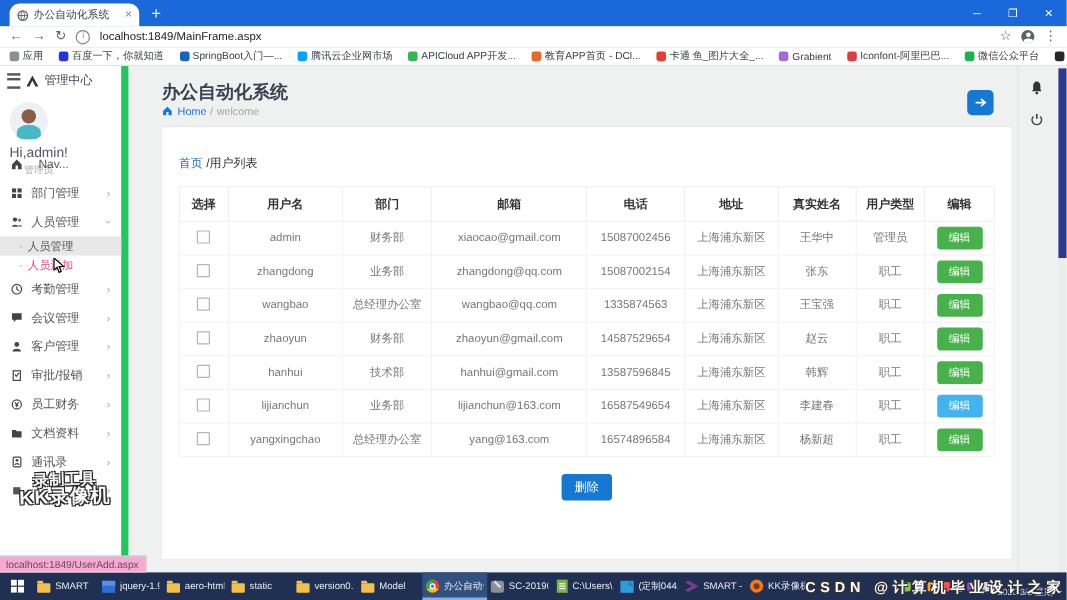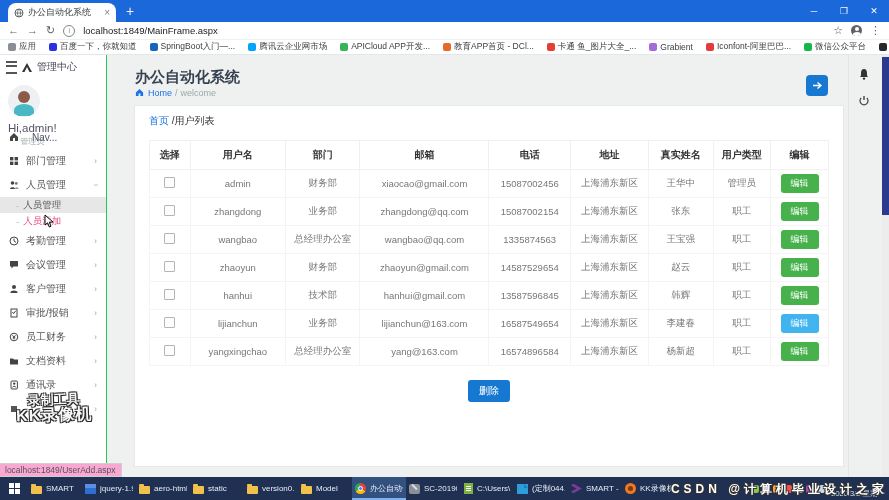--- a/index.html
+++ b/index.html
@@ -23,21 +23,21 @@
   .profile-ic{width:11px;height:11px;border-radius:50%;background:#5f6368;position:relative;overflow:hidden;}
   .profile-ic:before{content:"";position:absolute;left:3.5px;top:2px;width:4px;height:4px;border-radius:50%;background:#fff;}
   .profile-ic:after{content:"";position:absolute;left:1.5px;top:7px;width:8px;height:5px;border-radius:50% 50% 0 0;background:#fff;}
   .bookmarksbar{position:absolute;top:40px;left:0;right:0;height:15px;background:#fff;border-bottom:1px solid #e4e7ea;
                 display:flex;align-items:center;gap:13px;padding:0 8px;box-sizing:border-box;overflow:hidden;}
   .bm-item{display:flex;align-items:center;gap:3px;white-space:nowrap;}
   .bm-ic{width:8px;height:8px;border-radius:2px;flex:none;}
   .bm-label{font-size:8.5px;color:#3c4043;}
   
   .app{position:absolute;top:55px;left:0;right:0;bottom:23px;background:#eff1f1;overflow:hidden;}
-  .sidebar{position:absolute;left:0;top:0;bottom:0;width:107px;background:#fff;border-right:1px solid #22c55e;box-sizing:border-box;}
+  .sidebar{position:absolute;left:0;top:0;bottom:0;width:107px;background:#fff;border-right:6px solid #22c55e;box-sizing:border-box;}
   .brand{position:absolute;top:5px;left:6px;display:flex;align-items:center;gap:5px;}
   .hamburger{width:11px;height:9px;border-top:2px solid #555;border-bottom:2px solid #555;position:relative;}
   .hamburger:before{content:"";position:absolute;left:0;top:2.5px;width:11px;height:2px;background:#555;}
   .brand-text{font-size:10px;color:#445;}
   .profile{position:absolute;top:30px;left:8px;display:flex;gap:0;flex-direction:column;}
   .avatar{width:32px;height:32px;border-radius:50%;background:#eef1f4;position:relative;overflow:hidden;flex:none;}
   .avatar:before{content:"";position:absolute;left:10px;top:6px;width:12px;height:12px;border-radius:50%;background:#8d5b49;}
   .avatar:after{content:"";position:absolute;left:6px;top:19px;width:20px;height:12px;border-radius:50% 50% 0 0;background:#49b8c4;}
   .greeting{font-size:11.5px;color:#556;margin-top:5px;}
   .role{font-size:8px;color:#9aa;text-align:center;margin-top:2px;}
@@ -59,21 +59,21 @@
   .kk-l2{font-size:16px;letter-spacing:1px;}
   .cursor{position:absolute;left:44px;top:160px;z-index:31;}
   
   .main{position:absolute;left:108px;right:41px;top:0;bottom:0;}
   .page-title{position:absolute;left:27px;top:13px;font-size:15px;font-weight:bold;color:#37414f;}
   .page-crumb{position:absolute;left:27px;top:33px;font-size:9px;color:#9aa;display:flex;align-items:center;gap:3px;}
   .crumb-home{color:#1a73e8;}
   .go-btn{position:absolute;right:20px;top:20px;width:22px;height:21px;background:#1778d2;border-radius:4px;
           display:flex;align-items:center;justify-content:center;}
   .card{position:absolute;left:26px;right:4px;top:50px;bottom:10px;background:#fff;border:1px solid #e8e8e8;box-sizing:border-box;}
-  .card-crumb{padding:8px 14px 6px;font-size:10px;}
+  .card-crumb{padding:23px 14px 6px;font-size:10px;}
   .card-crumb .h{color:#1a73e8;}
   .card-crumb .p{color:#333;}
   table.users{width:calc(100% - 28px);margin:6px 14px 0;border-collapse:collapse;border:1px solid #ededed;table-layout:fixed;}
   table.users th{font-size:10px;color:#333;font-weight:bold;padding:7px 2px;border:1px solid #f0f0f0;text-align:center;}
   table.users td{font-size:9.5px;color:#777;padding:4px 2px;border:1px solid #f4f4f4;text-align:center;
                  white-space:nowrap;overflow:hidden;}
   .cb{display:inline-block;width:9px;height:9px;border:1px solid #b5b5b5;border-radius:1px;background:#fdfdfd;}
   .btn-edit{display:inline-block;min-width:24px;padding:3px 7px;border-radius:3px;color:#fff;font-size:9px;}
   .btn-delete{display:block;width:fit-content;margin:14px auto 0;padding:4px 11px;border-radius:3px;color:#fff;font-size:10px;}
   

